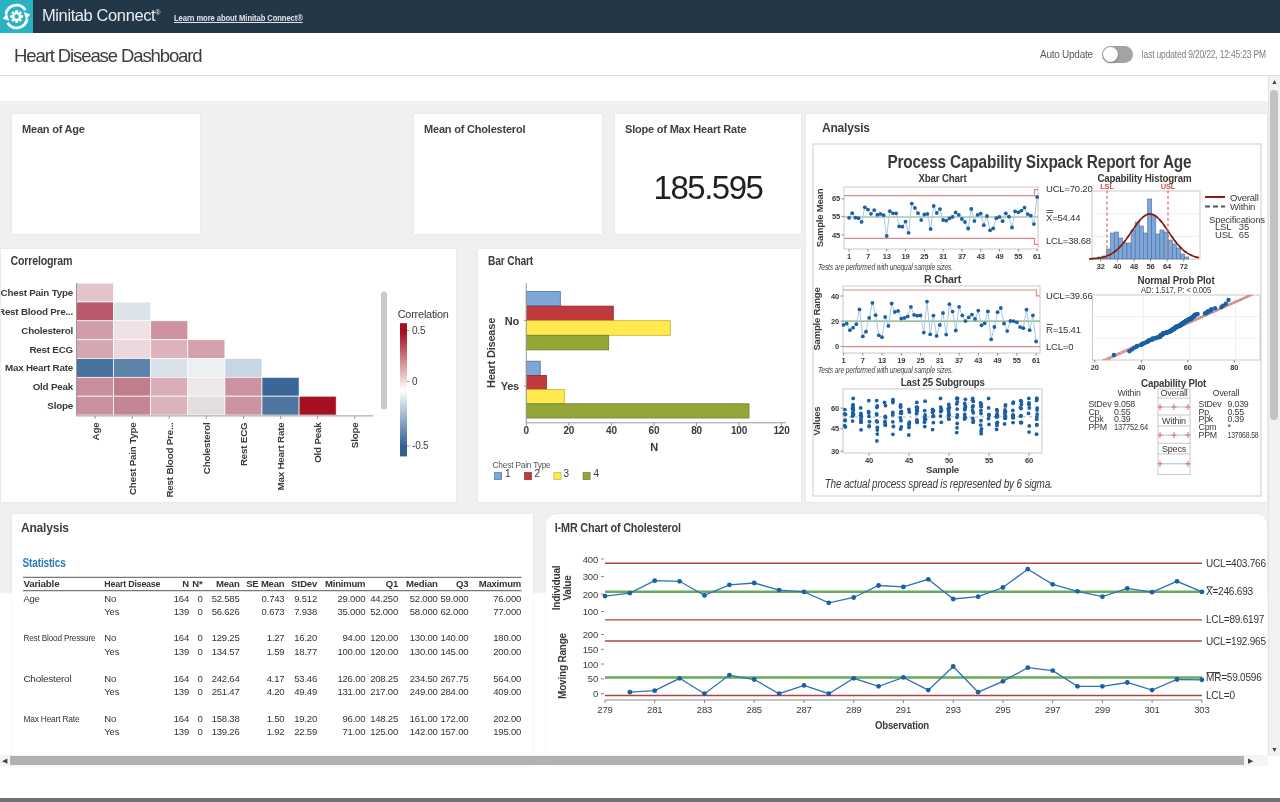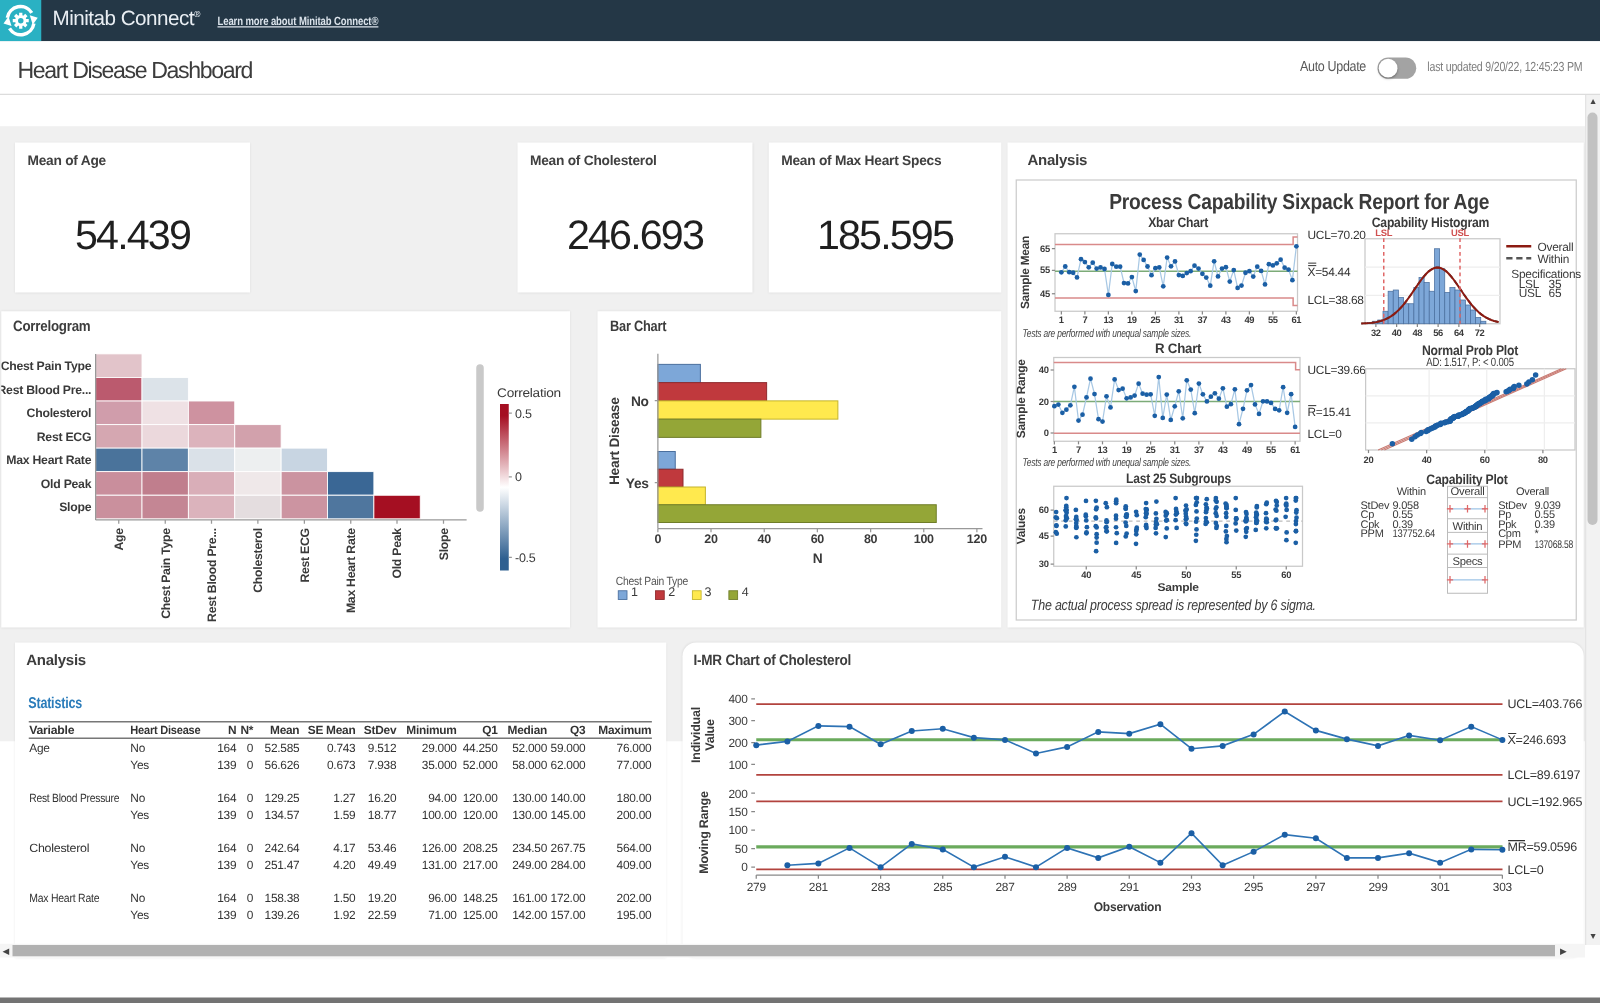--- a/index.html
+++ b/index.html
@@ -58,28 +58,26 @@
   <h1>Heart Disease Dashboard</h1>
 </div>
 <div id="autoupd">Auto Update</div>
 <div id="toggle">
     <div class="knob"></div>
   </div>
 <div id="lastupd">last updated 9/20/22, 12:45:23 PM</div>
 <div id="content">
   <div class="panel" style="left:12px;top:13px;width:188px;height:120px;">
     <div class="kpi-t">Mean of Age</div>
-      <div class="kpi-v">54.439</div>
   </div>
   <div class="panel" style="left:414px;top:13px;width:188px;height:120px;padding-left:36px;">
     <div class="kpi-t">Mean of Cholesterol</div>
-      <div class="kpi-v">246.693</div>
   </div>
   <div class="panel" style="left:615px;top:13px;width:186px;height:120px;">
-    <div class="kpi-t">Mean of Max Heart Specs</div>
+    <div class="kpi-t">Slope of Max Heart Rate</div>
       <div class="kpi-v">185.595</div>
   </div>
   <div class="panel" id="p-sixpack" style="left:806px;top:13px;width:461px;height:388px;">
       <svg width="461" height="388" viewBox="0 0 461 388">
         <rect x="7" y="30" width="448" height="352" fill="#fff" stroke="#cccccc"></rect>
         <text x="16" y="18" font-size="12" font-weight="bold" fill="#3d3d3d">Analysis</text>
         <text x="233.4" y="53.5" font-size="17.5" font-weight="bold" fill="#3a3a3a" text-anchor="middle" textLength="304" lengthAdjust="spacingAndGlyphs">Process Capability Sixpack Report for Age</text>
         <text x="136.5" y="67.5" font-size="11" font-weight="bold" fill="#3a3a3a" text-anchor="middle" textLength="48" lengthAdjust="spacingAndGlyphs">Xbar Chart</text>
         <rect x="38" y="73" width="194" height="62" fill="#fff" stroke="#c9c9c9"></rect>
         <line x1="35.5" y1="84.8" x2="38" y2="84.8" stroke="#888"></line>

